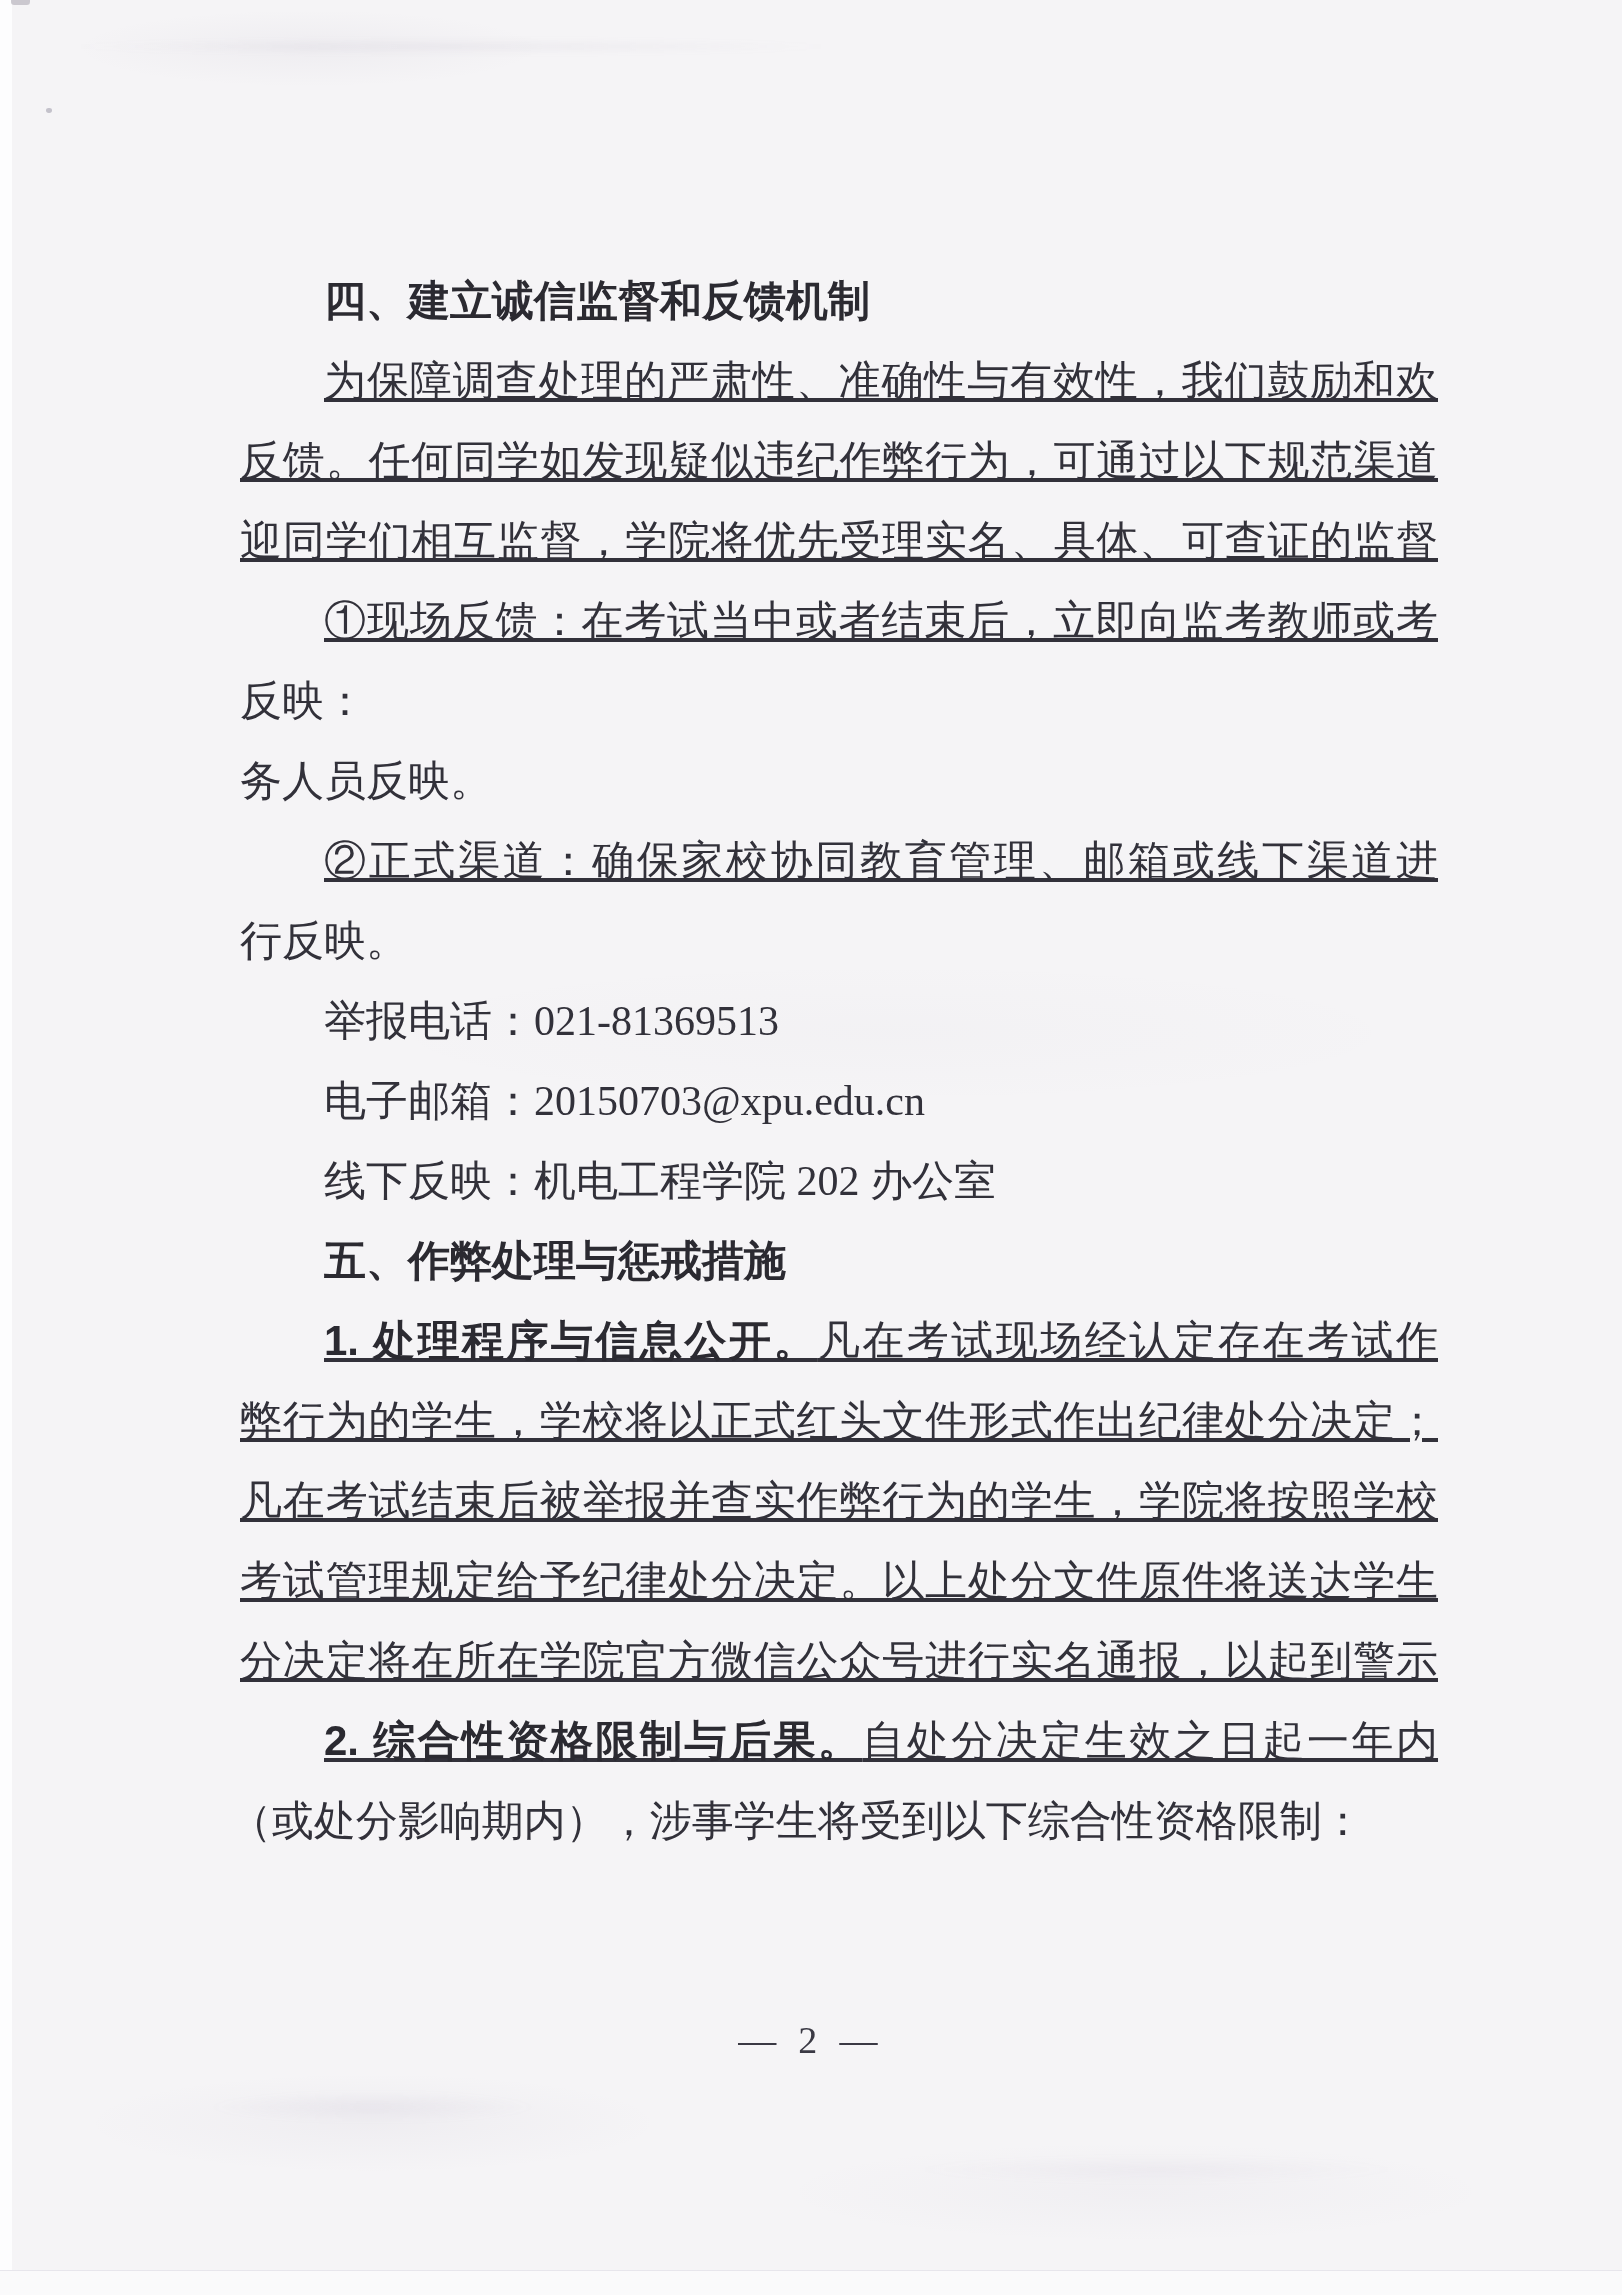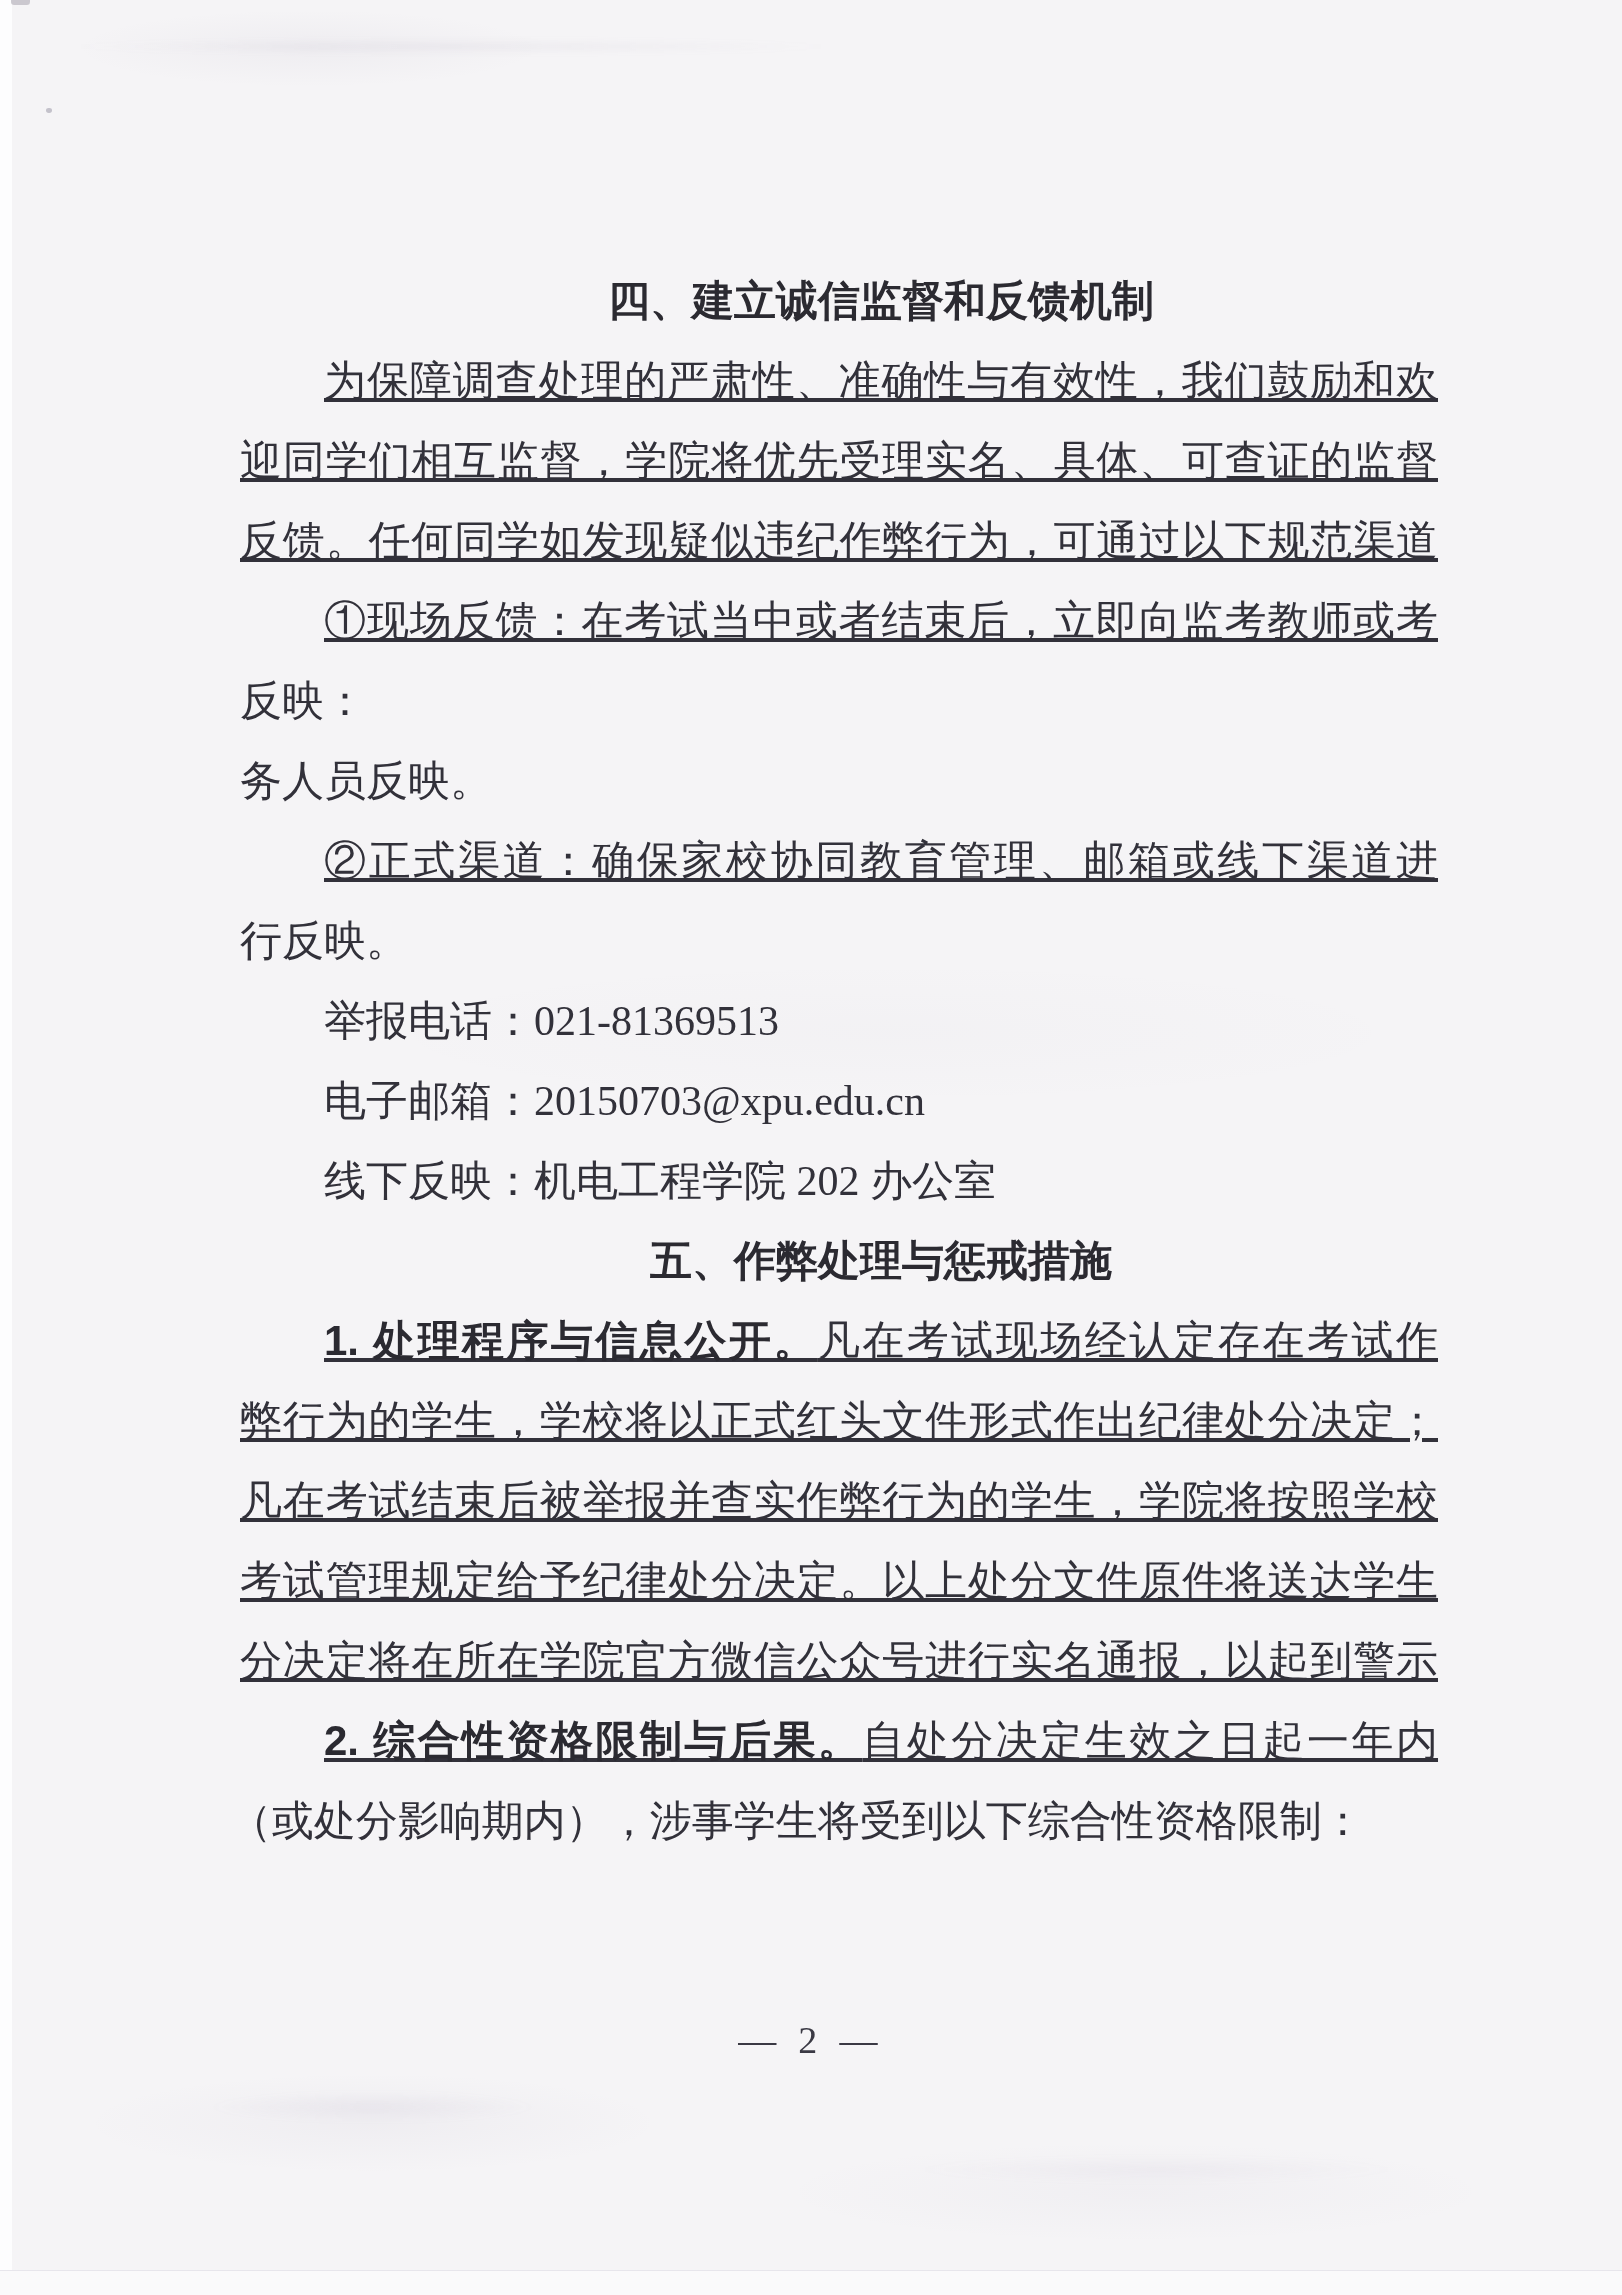--- a/index.html
+++ b/index.html
@@ -46,21 +46,20 @@
     filter: blur(0.2px);
   }
   .line { height: 80px; white-space: nowrap; }
   .just { text-align: justify; text-align-last: justify; text-decoration: underline; }
   .ind  { padding-left: 84px; }
   .hang { margin-left: -10.3px; }
   .head, .lead {
     font-family: "Liberation Sans", "DejaVu Sans", sans-serif;
     font-weight: 700;
     color: #2b2a31;
-    text-align: center;
   }
 
   .footer {
     position: absolute;
     left: 0; top: 2016px;
     width: 100%; height: 48px; line-height: 48px;
     text-align: center;
     font-family: "Liberation Serif", "DejaVu Serif", serif;
     font-size: 38px;
     letter-spacing: 6.3px;
@@ -78,22 +77,22 @@
   <div class="speck"></div>
   <div class="smudge smudge-top"></div>
   <div class="smudge smudge-b1"></div>
   <div class="smudge smudge-b2"></div>
 
   <main class="textblock">
 
     <div class="line ind head">四、建立诚信监督和反馈机制</div>
 
     <div class="line ind just">为保障调查处理的严肃性、准确性与有效性，我们鼓励和欢</div>
+    <div class="line just">反馈。任何同学如发现疑似违纪作弊行为，可通过以下规范渠道</div>
     <div class="line just">迎同学们相互监督，学院将优先受理实名、具体、可查证的监督</div>
-    <div class="line just">反馈。任何同学如发现疑似违纪作弊行为，可通过以下规范渠道</div>
     <div class="line ind just">①现场反馈：在考试当中或者结束后，立即向监考教师或考</div>
 
     <div class="line">反映：</div>
     <div class="line">务人员反映。</div>
 
     <div class="line ind just">②正式渠道：确保家校协同教育管理、邮箱或线下渠道进</div>
     <div class="line">行反映。</div>
 
     <div class="line ind">举报电话：021-81369513</div>
     <div class="line ind">电子邮箱：20150703@xpu.edu.cn</div>

